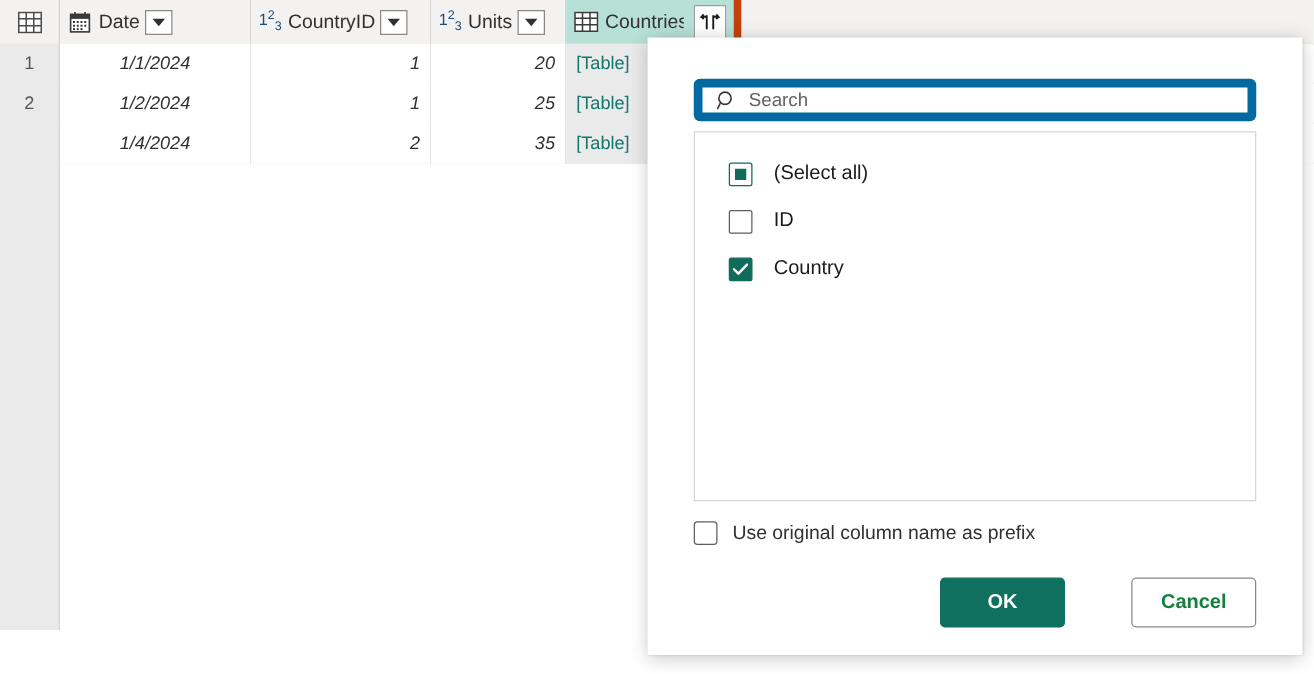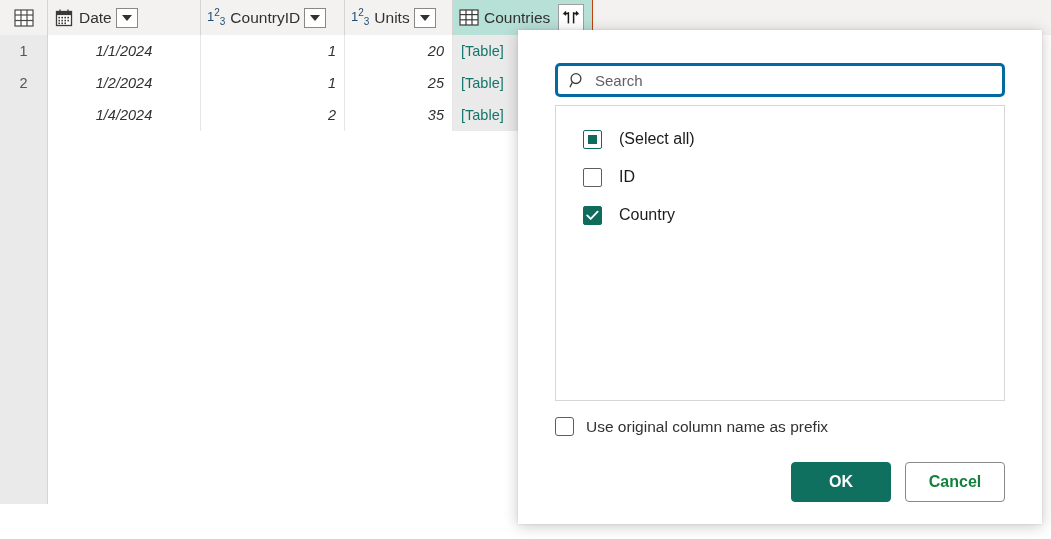--- a/index.html
+++ b/index.html
@@ -62,21 +62,21 @@
     font-size: 15.5px;
     color: #323130;
     white-space: nowrap;
     overflow: hidden;
     margin-left: 5px;
     margin-right: 4px;
   }
 
   .hcell.selected {
     background: #b7e0d7;
-    border-right: 1px solid #c2410c;
+    border-right: 6px solid #c2410c;
     margin-top: 44px;
   }
 
   
   .ticon {
     width: 20px;
     height: 20px;
     flex: 0 0 20px;
     display: flex;
     align-items: center;
@@ -199,21 +199,21 @@
     box-sizing: border-box;
   }
 
   .search-box {
     position: absolute;
     left: 37px;
     top: 33px;
     width: 450px;
     height: 34px;
     box-sizing: border-box;
-    border: 3px solid #0369a1;
+    border: 7px solid #0369a1;
     border-radius: 5px;
     background: #ffffff;
     display: flex;
     align-items: center;
     padding: 0 10px;
     cursor: text;
   }
   .search-icon {
     width: 18px;
     height: 18px;
@@ -306,20 +306,21 @@
 
   .btn-row {
     position: absolute;
     left: 0;
     top: 432px;
     width: 524px;
     display: flex;
     justify-content: flex-end;
     padding-right: 37px;
     box-sizing: border-box;
+    gap: 39px;
   }
 
   .btn {
     height: 40px;
     min-width: 100px;
     border-radius: 4px;
     font-size: 16px;
     display: flex;
     align-items: center;
     justify-content: center;

